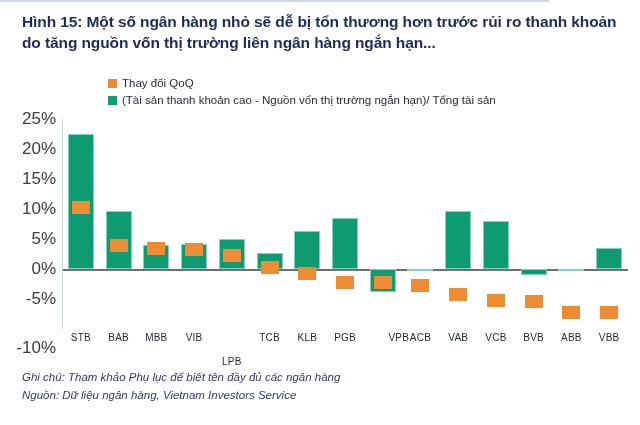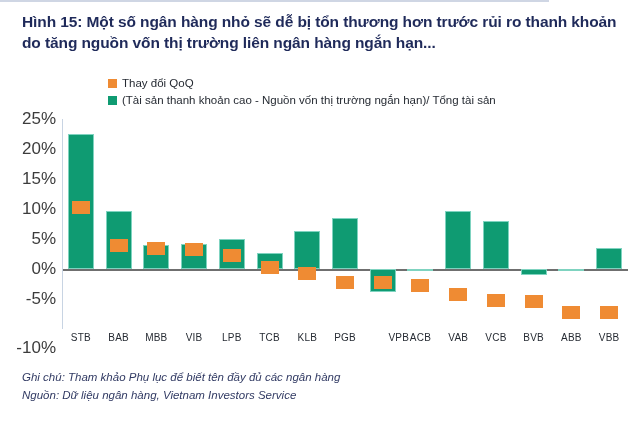--- a/index.html
+++ b/index.html
@@ -145,21 +145,21 @@
         <div class="ytick" style="top: 237px;">5%</div>
         <div class="ytick" style="top: 267px;">0%</div>
         <div class="ytick" style="top: 297px;">-5%</div>
         <div class="ytick" style="top: 346px;">-10%</div>
       </div>
     <div id="xtick-holder">
         <div class="xtick" style="left: 80.8667px;">STB</div>
         <div class="xtick" style="left: 118.6px;">BAB</div>
         <div class="xtick" style="left: 156.333px;">MBB</div>
         <div class="xtick" style="left: 194.067px;">VIB</div>
-        <div class="xtick" style="left: 231.8px;">LPB</div>
+        <div class="xtick" style="left: 231.8px; margin-top: 24px;">LPB</div>
         <div class="xtick" style="left: 269.533px;">TCB</div>
         <div class="xtick" style="left: 307.267px;">KLB</div>
         <div class="xtick" style="left: 345px;">PGB</div>
         <div class="xtick" style="left: 382.733px; margin-left: 16px;">VPB</div>
         <div class="xtick" style="left: 420.467px;">ACB</div>
         <div class="xtick" style="left: 458.2px;">VAB</div>
         <div class="xtick" style="left: 495.933px;">VCB</div>
         <div class="xtick" style="left: 533.667px;">BVB</div>
         <div class="xtick" style="left: 571.4px;">ABB</div>
         <div class="xtick" style="left: 609.133px;">VBB</div>

